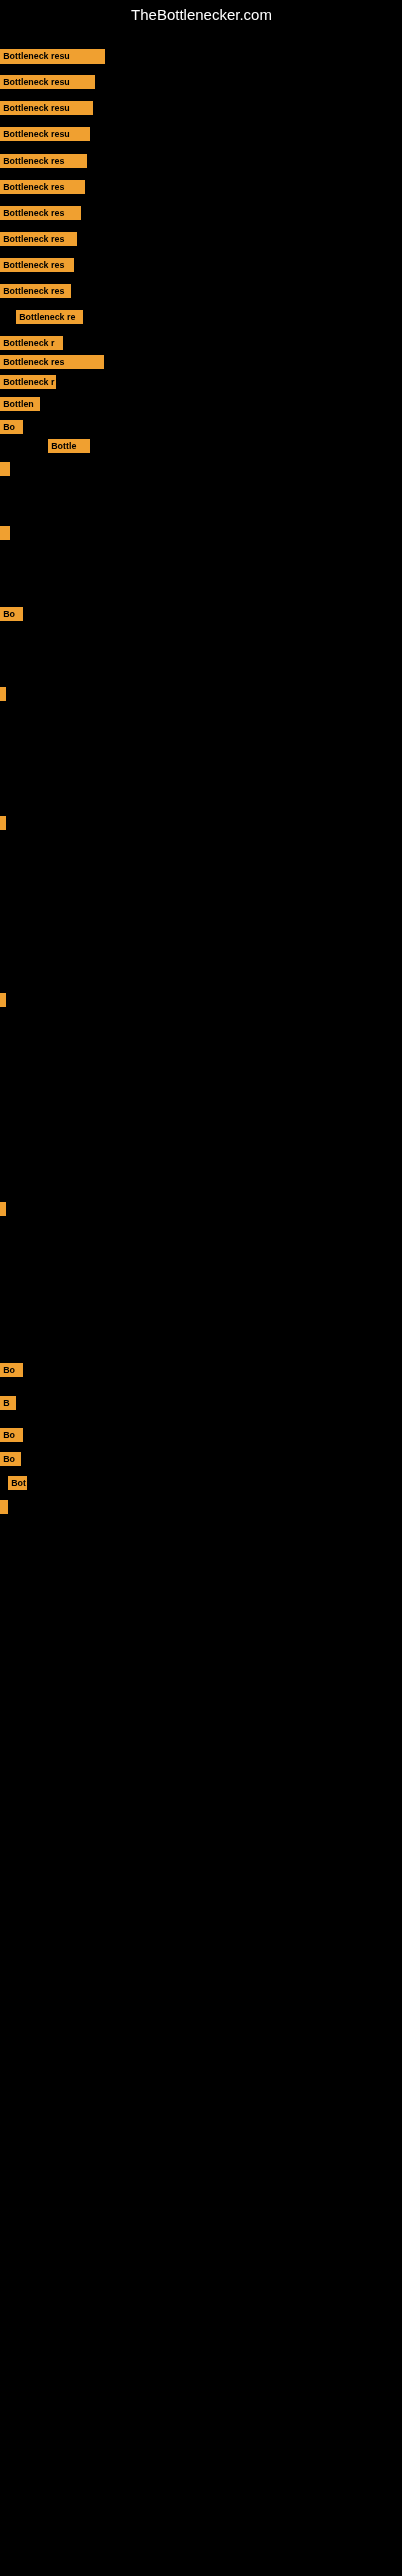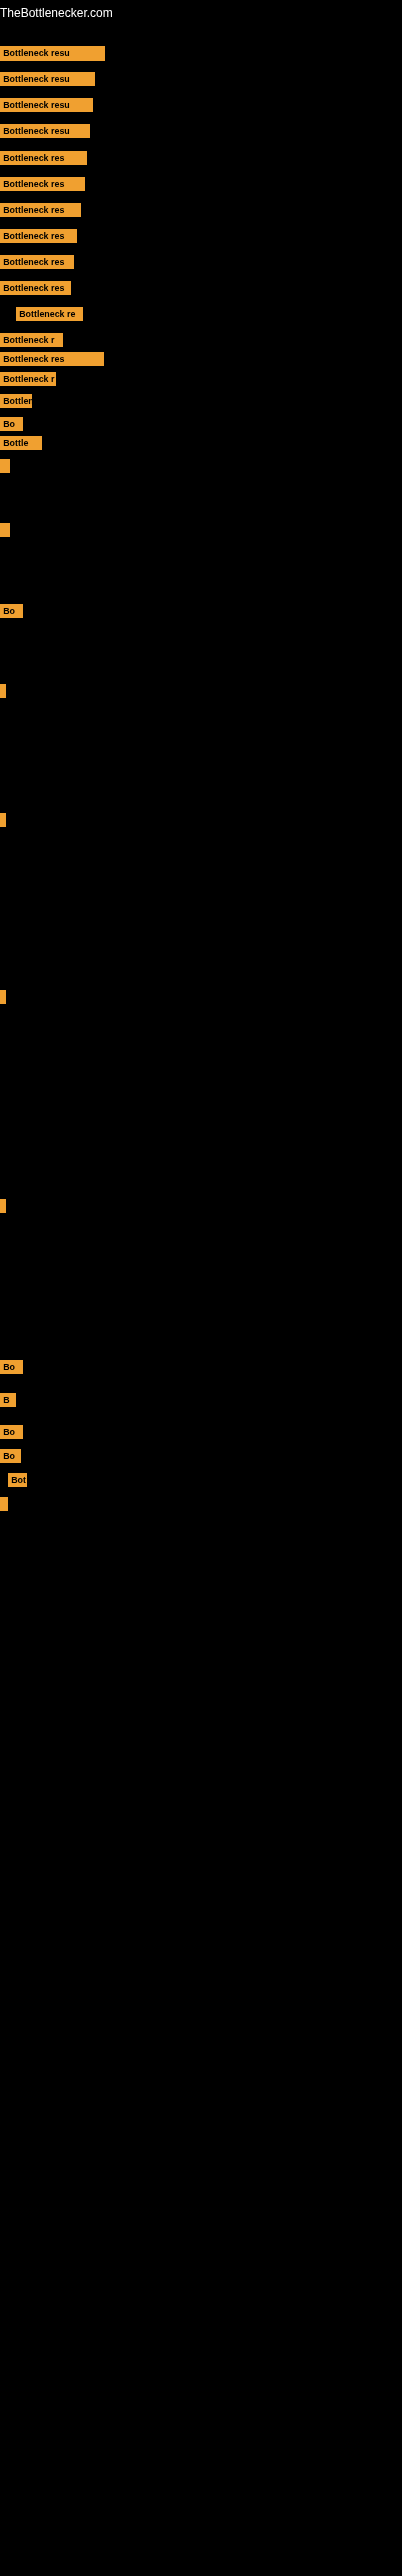--- a/index.html
+++ b/index.html
@@ -4,22 +4,23 @@
   <style>
     * { margin: 0; padding: 0; box-sizing: border-box; }
     body {
       background: #000;
       width: 403px;
       min-height: 2576px;
       font-family: Arial, sans-serif;
       position: relative;
     }
     .site-title {
+      text-align: center;
       color: #fff;
-      font-size: 12px;
+      font-size: 15px;
       padding: 6.4px 0 3.2px 0;
       font-weight: normal;
     }
     .bar-row {
       display: flex;
       align-items: flex-end;
       margin-bottom: 16px;
       position: absolute;
       left: 0;
     }
@@ -78,26 +79,26 @@
     <div class="bar-row" style="top: 309px; left: 0px;">
       <div class="bar-label" style="width: 63px; height: 14.5px;">Bottleneck r</div>
     </div>
     <div class="bar-row" style="top: 328px; left: 0px;">
       <div class="bar-label" style="width: 104px; height: 14.5px;">Bottleneck res</div>
     </div>
     <div class="bar-row" style="top: 348px; left: 0px;">
       <div class="bar-label" style="width: 56px; height: 14.5px;">Bottleneck r</div>
     </div>
     <div class="bar-row" style="top: 370px; left: 0px;">
-      <div class="bar-label" style="width: 32px; height: 14.5px;">Bottlen</div>
+      <div class="bar-label" style="width: 40px; height: 14.5px;">Bottlen</div>
     </div>
     <div class="bar-row" style="top: 393px; left: 0px;">
       <div class="bar-label" style="width: 22.5px; height: 14.5px;">Bo</div>
     </div>
-    <div class="bar-row" style="top: 412px; left: 0px;">
+    <div class="bar-row" style="top: 412px; left: 0px; padding-left: 48px;">
       <div class="bar-label" style="width: 42px; height: 14.5px;">Bottle</div>
     </div>
     <div class="bar-row" style="top: 435px; left: 0px;">
       <div class="bar-label" style="width: 9.7px; height: 14.5px;"></div>
     </div>
     <div class="bar-row" style="top: 499px; left: 0px;">
       <div class="bar-label" style="width: 9.7px; height: 14.5px;"></div>
     </div>
     <div class="bar-row" style="top: 580px; left: 0px;">
       <div class="bar-label" style="width: 22.5px; height: 14.5px;">Bo</div>

